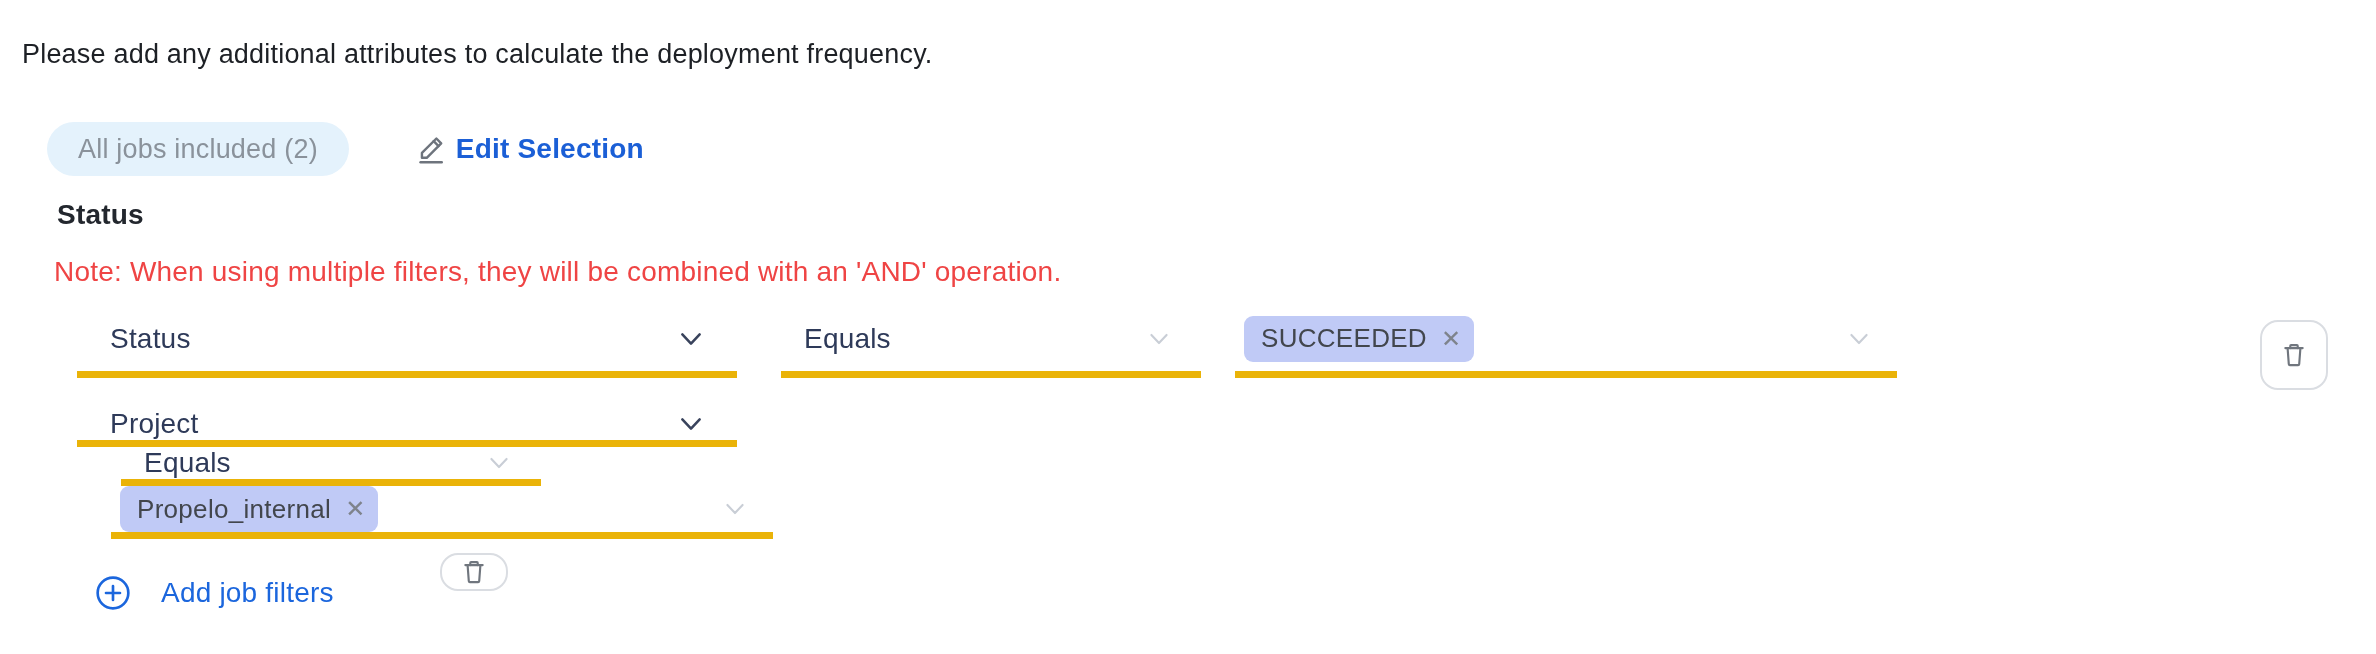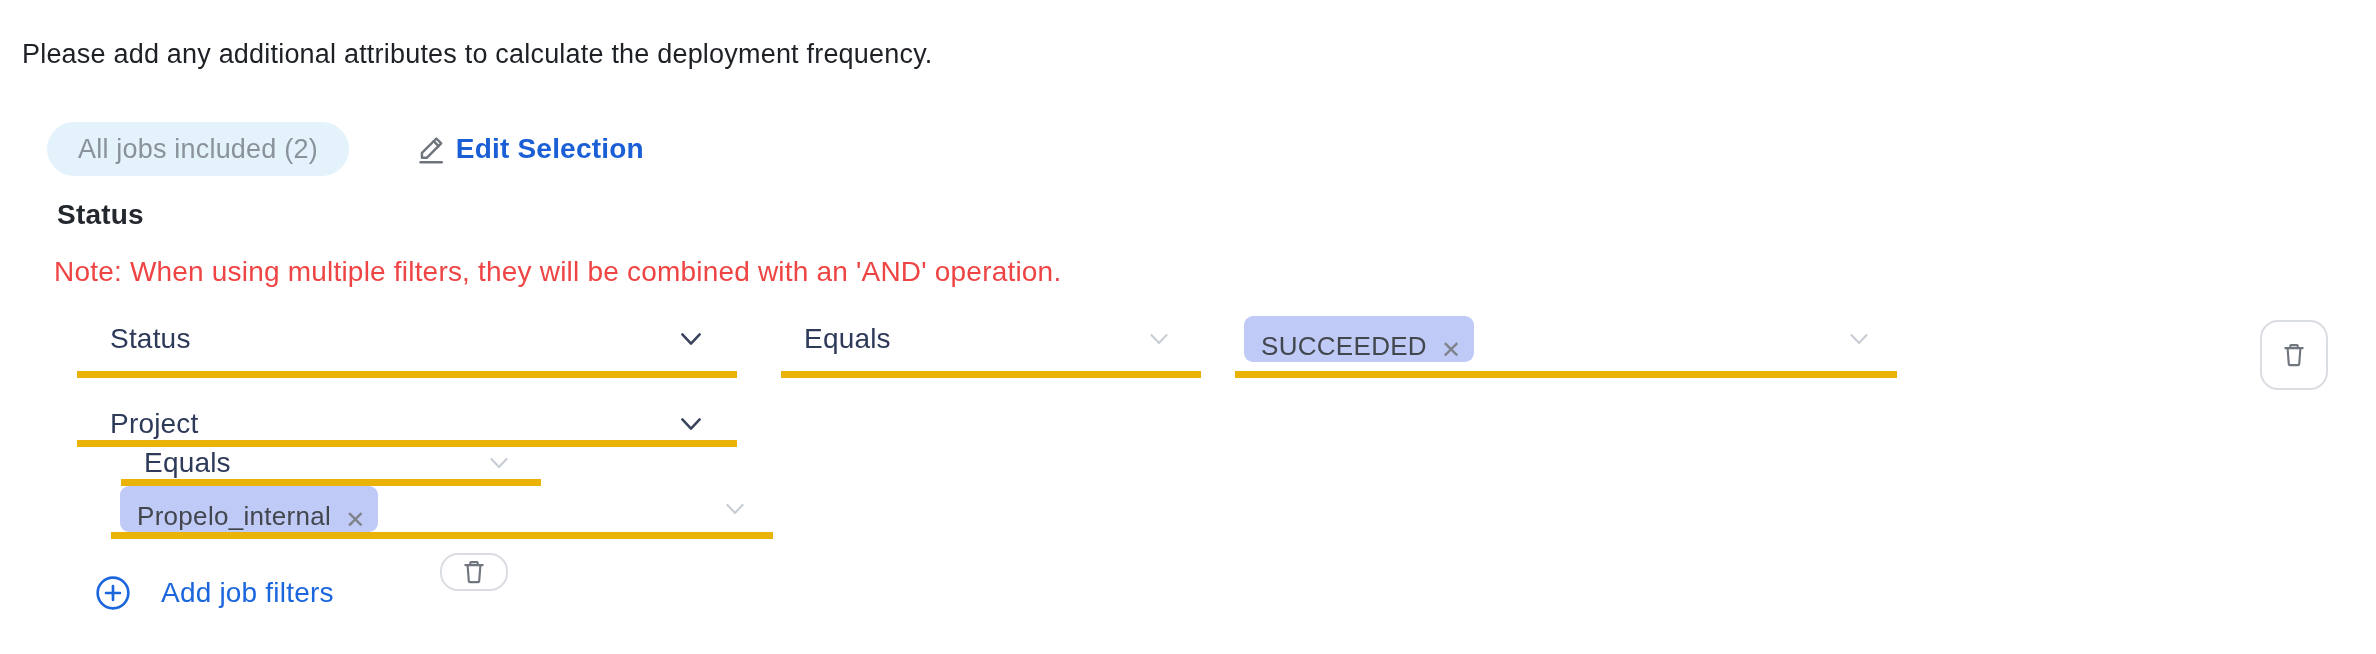--- a/index.html
+++ b/index.html
@@ -51,21 +51,21 @@
   .select-attribute{width:660px;padding:0 30px 0 33px;}
   .select-operator{width:420px;margin-left:44px;padding:0 28px 0 23px;}
   .select-values{width:662px;margin-left:34px;padding:0 24px 0 9px;}
   .select .sel-label{
     font-size:28px;color:#2e3a59;font-weight:400;letter-spacing:0.2px;
   }
   .chev{flex:0 0 auto;}
   .chev-dark{color:#39435c;}
   .chev-light{color:#c9ced6;}
   .value-tag{
-    display:flex;align-items:flex-end;gap:14px;
+    display:flex;align-items:center;gap:14px;
     background:#c0caf6;border-radius:9px;height:46px;
     padding:0 13px 0 17px;
   }
   .value-tag .tag-label{font-size:26px;color:#42464d;font-weight:400;letter-spacing:0.3px;}
   .value-tag .tag-remove{
     font-size:24px;color:#7e838c;line-height:1;cursor:pointer;
     background:none;border:none;padding:0;font-family:inherit;
   }
   .trash-btn{
     margin-left:363px;align-self:flex-start;margin-top:14px;

